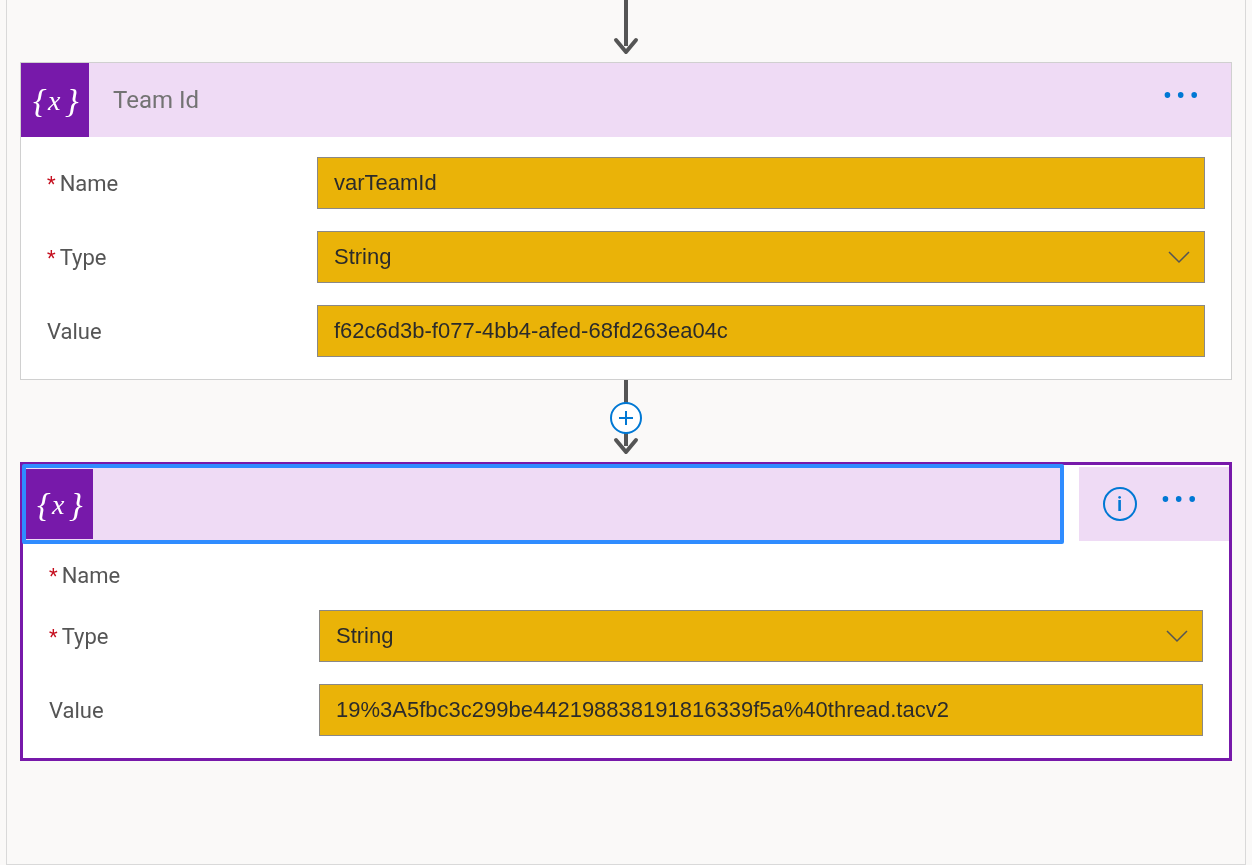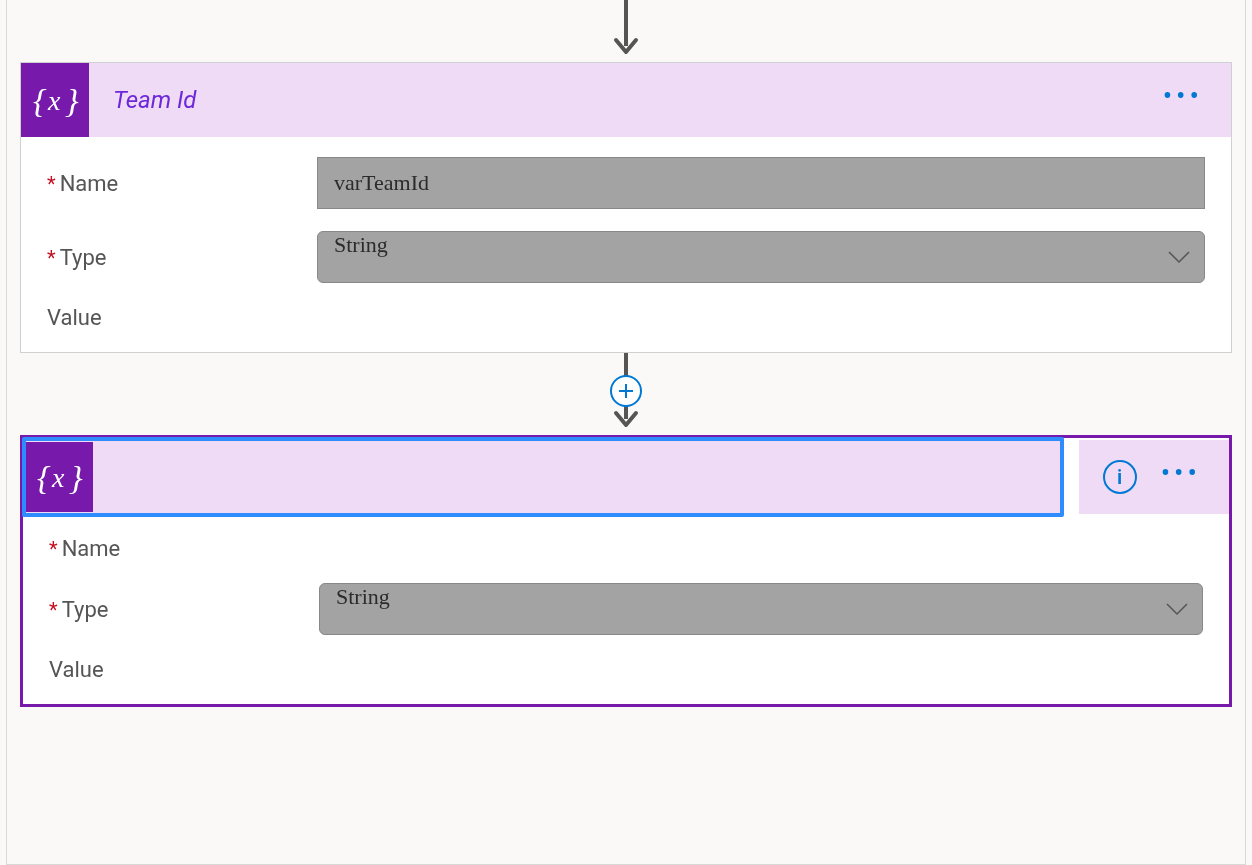--- a/index.html
+++ b/index.html
@@ -90,22 +90,21 @@
     align-items: center;
     justify-content: center;
     flex-shrink: 0;
   }
   .card.selected .icon-tile { height: 70px; width: 68px; }
   .icon-tile-svg { width: 48px; height: 40px; }
   .card-title {
     flex: 1;
     padding-left: 24px;
     font-size: 24px;
-    color: #6d28d9;
-    font-style: italic;
+    color: #737373;
   }
   .header-right {
     display: flex;
     align-items: center;
     gap: 24px;
     padding-right: 28px;
   }
   .info-icon {
     width: 34px;
     height: 34px;
@@ -152,33 +151,32 @@
     font-size: 20px;
   }
   .field-control {
     flex: 1;
     position: relative;
   }
   .text-input, .select-input {
     width: 100%;
     height: 52px;
     border: 1px solid #8a8886;
-    background: #a3a3a3;
+    background: #eab308;
     font-size: 22px;
     padding: 0 16px;
     color: #2b2b2b;
-    font-family: Liberation Serif, serif;
+    font-family: Liberation Sans, sans-serif;
     outline: none;
   }
   .select-input {
     padding-right: 46px;
     cursor: pointer;
     display: flex;
-    align-items: flex-start;
-    border-radius: 6px;
+    align-items: center;
   }
   .chevron {
     position: absolute;
     right: 14px;
     top: 50%;
     transform: translateY(-50%);
     pointer-events: none;
   }
   .chevron svg { display: block; }
 
@@ -241,20 +239,23 @@
             <span class="chevron">
               <svg width="24" height="14" viewBox="0 0 24 14">
                   <polyline points="2,2 12,12 22,2" fill="none" stroke="#555" stroke-width="1.5"></polyline>
                 </svg>
             </span>
           </div>
         </div>
         <div class="field-row">
           <div class="field-label">
             <span>Value</span>
+          </div>
+          <div class="field-control">
+            <input class="text-input" type="text" value="f62c6d3b-f077-4bb4-afed-68fd263ea04c" style="">
           </div>
         </div>
       </div>
     </div>
 
     <div class="arrow-wrap" style="height:82px;">
       <svg class="arrow" width="28" height="82" viewBox="0 0 28 82">
         <line x1="14" y1="0" x2="14" y2="66" stroke="#555" stroke-width="4"></line>
         <polyline points="4,60 14,72 24,60" fill="none" stroke="#555" stroke-width="4" stroke-linecap="round" stroke-linejoin="round"></polyline>
       </svg>
@@ -303,18 +304,21 @@
               <svg width="24" height="14" viewBox="0 0 24 14">
                   <polyline points="2,2 12,12 22,2" fill="none" stroke="#555" stroke-width="1.5"></polyline>
                 </svg>
             </span>
           </div>
         </div>
         <div class="field-row">
           <div class="field-label">
             <span>Value</span>
           </div>
+          <div class="field-control">
+            <input class="text-input" type="text" value="19%3A5fbc3c299be442198838191816339f5a%40thread.tacv2" style="">
+          </div>
         </div>
       </div>
     </div>
 
   </div>
 </div>
 
 </body></html>

